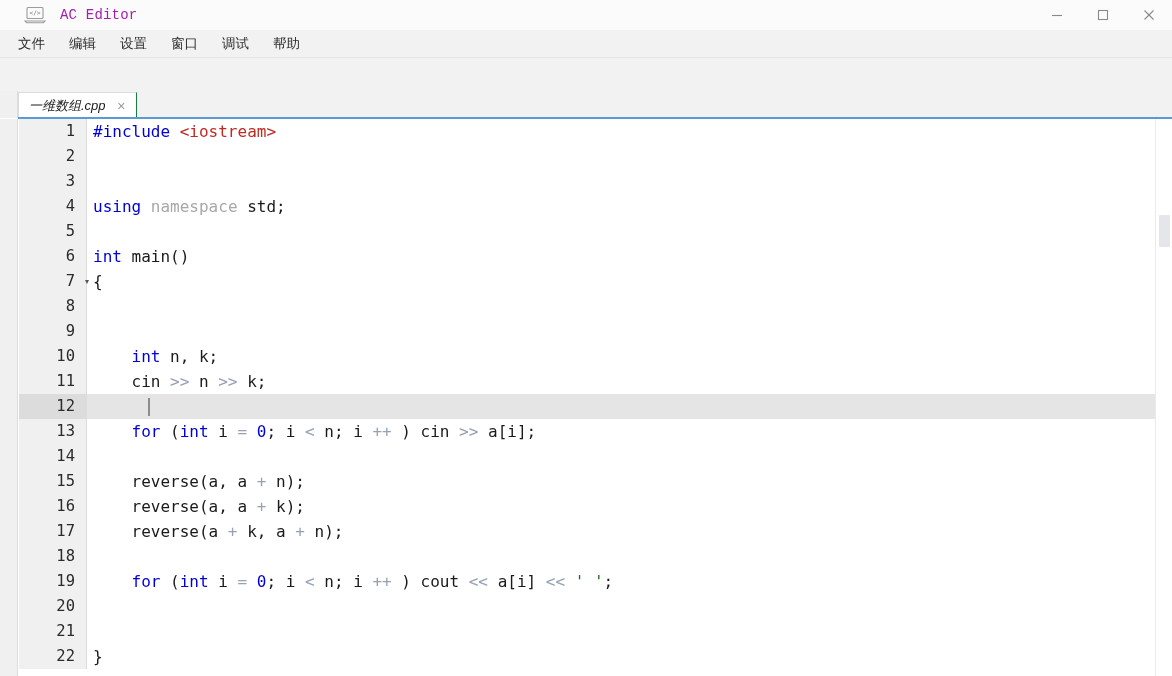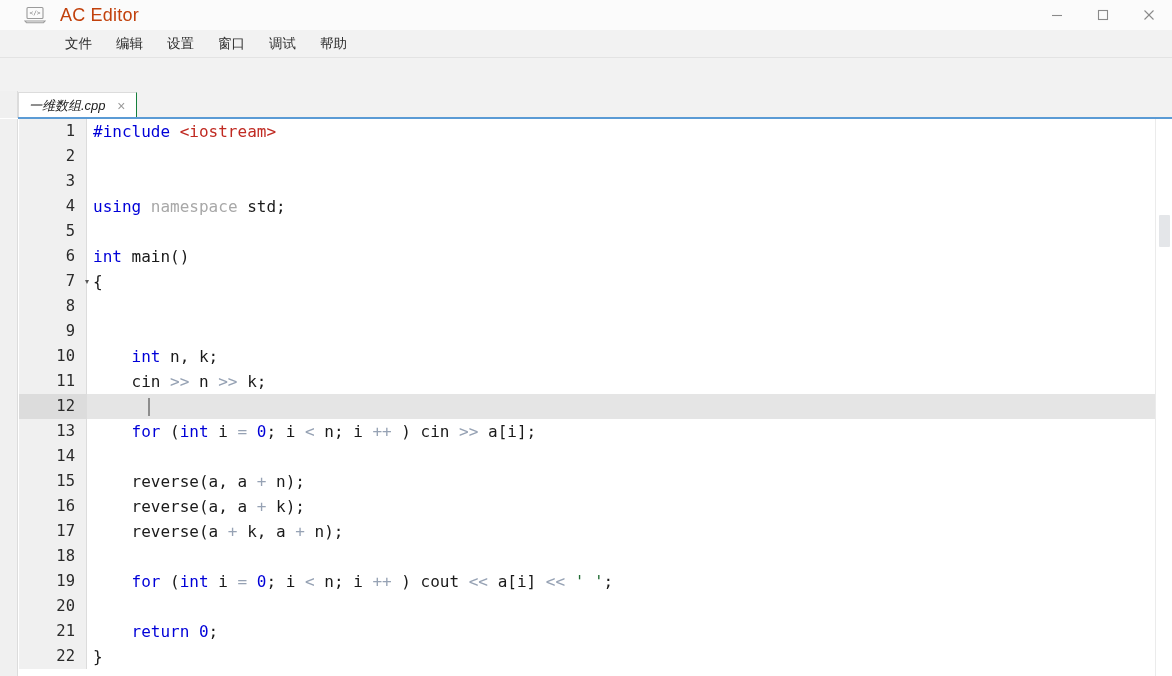--- a/index.html
+++ b/index.html
@@ -15,36 +15,36 @@
   .titlebar {
     position: absolute; left: 0; top: 0; width: 1172px; height: 30px;
     background: #fbfbfb;
     display: flex; align-items: center;
   }
   .app-icon {
     width: 22px; height: 18px; margin-left: 24px; margin-right: 14px;
     flex: 0 0 auto; display: block;
   }
   .app-title {
-    font-size: 18px; color: #c2410c; letter-spacing: .2px;
-    font-family: Liberation Sans, sans-serif;
+    font-size: 14px; color: #a21caf; letter-spacing: .2px;
+    font-family: Liberation Mono, monospace;
   }
   .win-controls { margin-left: auto; display: flex; height: 30px; }
   .win-btn {
     width: 46px; height: 30px; display: flex; align-items: center; justify-content: center;
     color: #8a8a8a;
   }
   .win-btn svg { display: block; }
 
   
   .menubar {
     position: absolute; left: 0; top: 30px; width: 1172px; height: 28px;
     background: #f2f2f2;
     border-bottom: 1px solid #e3e3e3;
-    display: flex; align-items: center; padding-left: 47px;
+    display: flex; align-items: center;
   }
   .menu-item {
     font-size: 13.5px; color: #2d2d2d; padding: 0 12px; line-height: 28px;
     font-family: "Liberation Sans", sans-serif; white-space: nowrap;
   }
   .menu-item:first-child { margin-left: 6px; }
 
   
   .toolstrip {
     position: absolute; left: 0; top: 58px; width: 1172px; height: 33px;
@@ -293,21 +293,20 @@
           <div class="code"><span class="t-pln">    </span><span class="t-kw">for</span><span class="t-pln"> (</span><span class="t-kw">int</span><span class="t-pln"> i </span><span class="t-op">=</span><span class="t-pln"> </span><span class="t-num">0</span><span class="t-pln">; i </span><span class="t-op">&lt;</span><span class="t-pln"> n; i </span><span class="t-op">++</span><span class="t-pln"> ) cout </span><span class="t-op">&lt;&lt;</span><span class="t-pln"> a[i] </span><span class="t-op">&lt;&lt;</span><span class="t-pln"> </span><span class="t-chr">' '</span><span class="t-pln">;</span></div>
         </div>
         <div class="row">
           <div class="gutter-col"></div>
           <div class="ln">20</div>
           <div class="code"></div>
         </div>
         <div class="row">
           <div class="gutter-col"></div>
           <div class="ln">21</div>
-          <div class="code"><span class="t-pln">    </span><span class="t-kw">return</span><span class="t-pln"> </span><span class="t-num">0</span><span class="t-pln">;</span></div>
         </div>
         <div class="row">
           <div class="gutter-col"></div>
           <div class="ln">22</div>
           <div class="code"><span class="t-pln">}</span></div>
         </div>
       </div>
   </div>
 
   <div class="vscroll">

